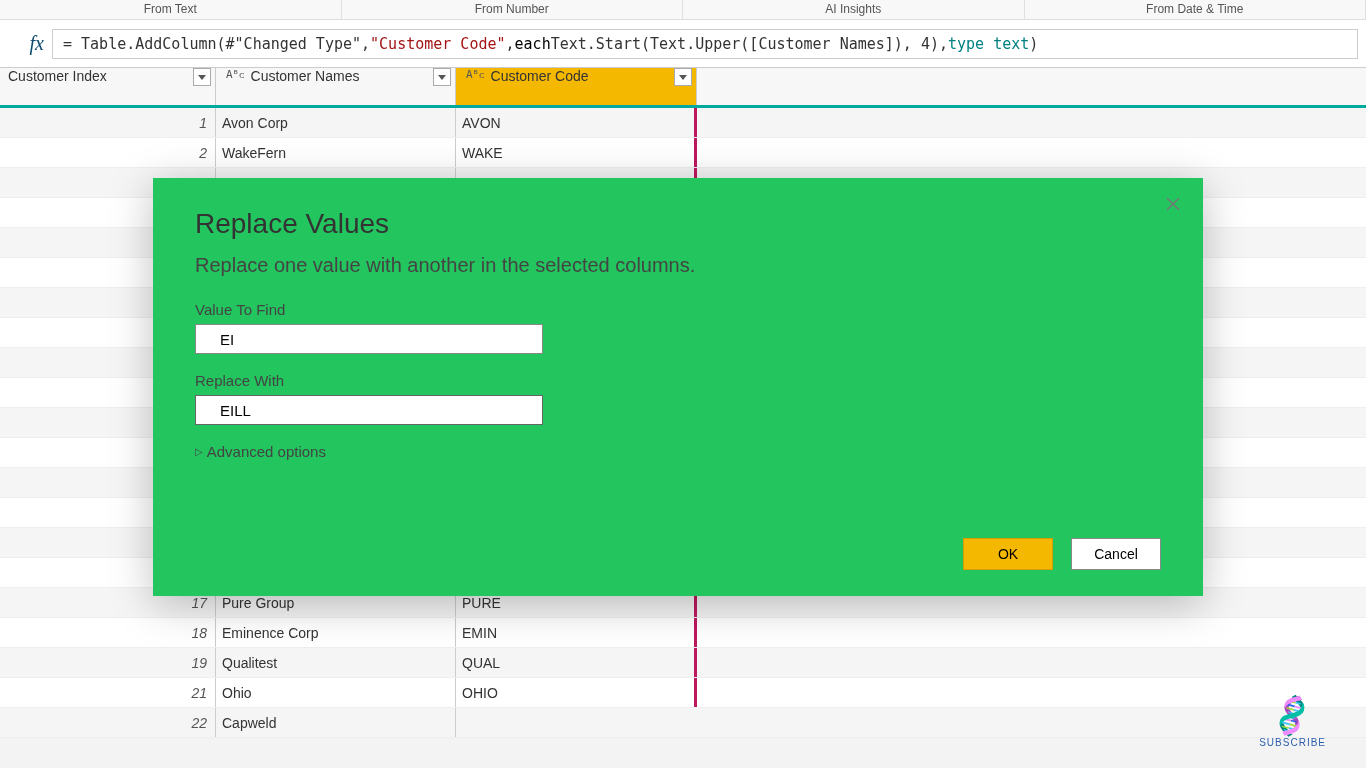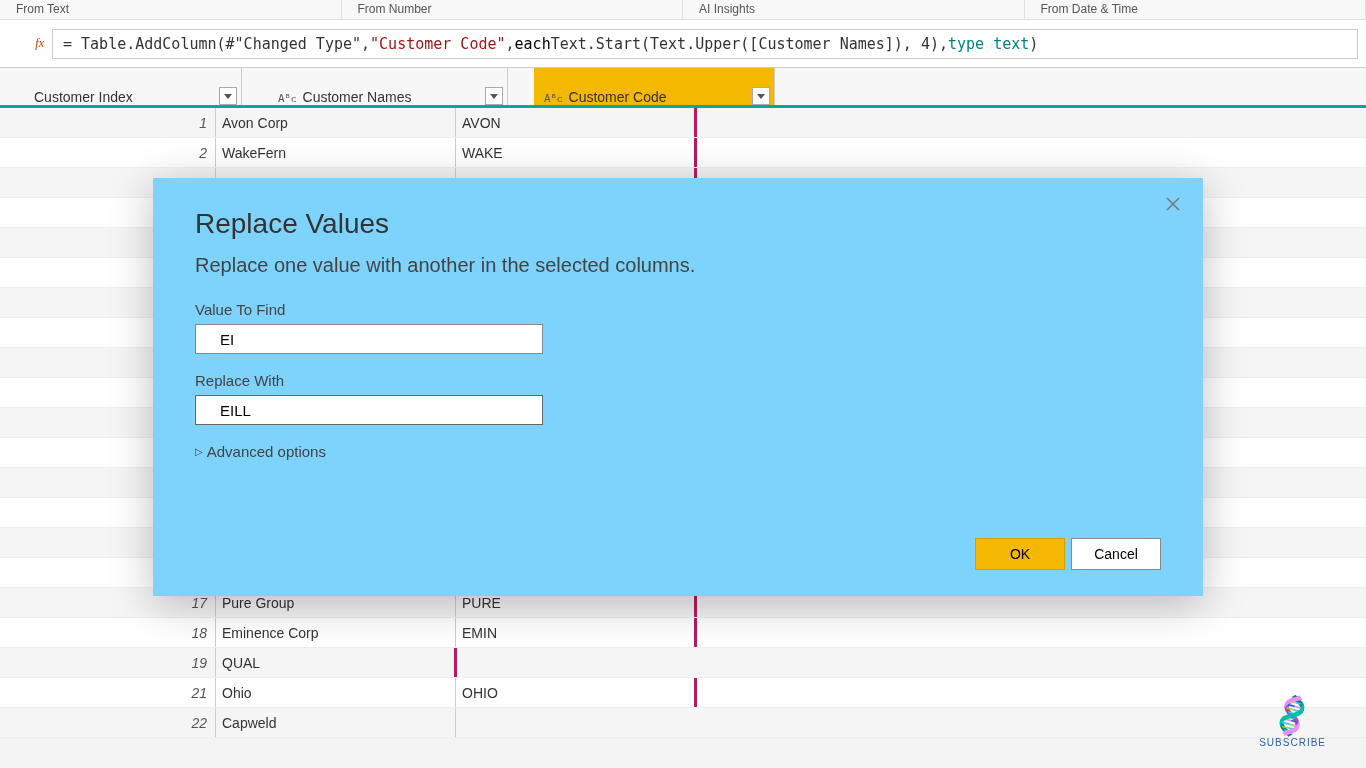--- a/index.html
+++ b/index.html
@@ -14,20 +14,21 @@
     .ribbon-tabs {
       display: flex;
       height: 20px;
       background: #f8f8f8;
       border-bottom: 1px solid #ddd;
       font-size: 12px;
       color: #555;
     }
     .ribbon-tab {
       flex: 1;
+      text-align: center;
       padding: 2px 16px;
       border-right: 1px solid #e0e0e0;
     }
     .formula-bar {
       display: flex;
       align-items: center;
       height: 48px;
       background: #fff;
       border-bottom: 1px solid #ccc;
     }
@@ -37,22 +38,22 @@
       align-items: center;
       justify-content: flex-end;
       padding-right: 8px;
       gap: 10px;
       color: #999;
     }
     .formula-check { font-size: 18px; color: #ccc; }
     .formula-fx {
       font-style: italic;
       font-family: "Segoe UI", serif;
-      font-size: 12px;
-      color: #c2410c;
+      font-size: 20px;
+      color: #0c4a6e;
       margin-left: 30px;
     }
     .formula-input {
       flex: 1;
       border: 1px solid #ccc;
       height: 30px;
       margin-right: 8px;
       padding: 0 10px;
       font-family: Consolas, monospace;
       font-size: 15px;
@@ -70,27 +71,26 @@
       background: #fff;
     }
     .grid-header {
       display: flex;
       background: #f7f7f7;
       border-bottom: 3px solid #00a99d;
       height: 40px;
     }
     .col-header {
       display: flex;
-      align-items: flex-end;
+      align-items: flex-start;
       border-right: 1px solid #ccc;
       font-size: 14px;
       color: #333;
       position: relative;
       padding: 0 10px;
-      margin-left: 26px;
     }
     .col-idx { width: 216px; padding-left: 8px; }
     .col-names { width: 240px; }
     .col-code { width: 241px; background: #f5b800; }
     .type-icon {
       font-size: 11px;
       color: #555;
       margin-right: 6px;
       font-family: Consolas, monospace;
     }
@@ -141,21 +141,21 @@
       border-right: 3px solid #be185d;
       line-height: 30px;
     }
 
     .dialog-overlay {
       position: absolute;
       top: 178px;
       left: 153px;
       width: 1050px;
       height: 418px;
-      background: #7dd3fc;
+      background: #22c55e;
       box-shadow: 0 8px 40px rgba(0,0,0,0.25);
       z-index: 10;
     }
     .dialog-close {
       position: absolute;
       top: 14px;
       right: 18px;
       font-size: 20px;
       color: #777;
       cursor: pointer;
@@ -204,21 +204,21 @@
       gap: 4px;
     }
     .advanced-caret {
       font-size: 10px;
     }
     .dialog-buttons {
       position: absolute;
       bottom: 26px;
       right: 42px;
       display: flex;
-      gap: 6px;
+      gap: 18px;
     }
     .btn {
       width: 90px;
       height: 32px;
       font-size: 14px;
       border: 1px solid #888;
       cursor: pointer;
       display: flex;
       align-items: center;
       justify-content: center;
@@ -373,20 +373,21 @@
         <div class="cell-names">Pure Group</div>
         <div class="cell-code">PURE</div>
       </div>
       <div class="grid-row">
         <div class="cell-idx">18</div>
         <div class="cell-names">Eminence Corp</div>
         <div class="cell-code">EMIN</div>
       </div>
       <div class="grid-row">
         <div class="cell-idx">19</div>
+        <div class="cell-names">Qualitest</div>
         <div class="cell-code">QUAL</div>
       </div>
       <div class="grid-row">
         <div class="cell-idx">21</div>
         <div class="cell-names">Ohio</div>
         <div class="cell-code">OHIO</div>
       </div>
       <div class="grid-row">
         <div class="cell-idx">22</div>
         <div class="cell-names">Capweld</div>

